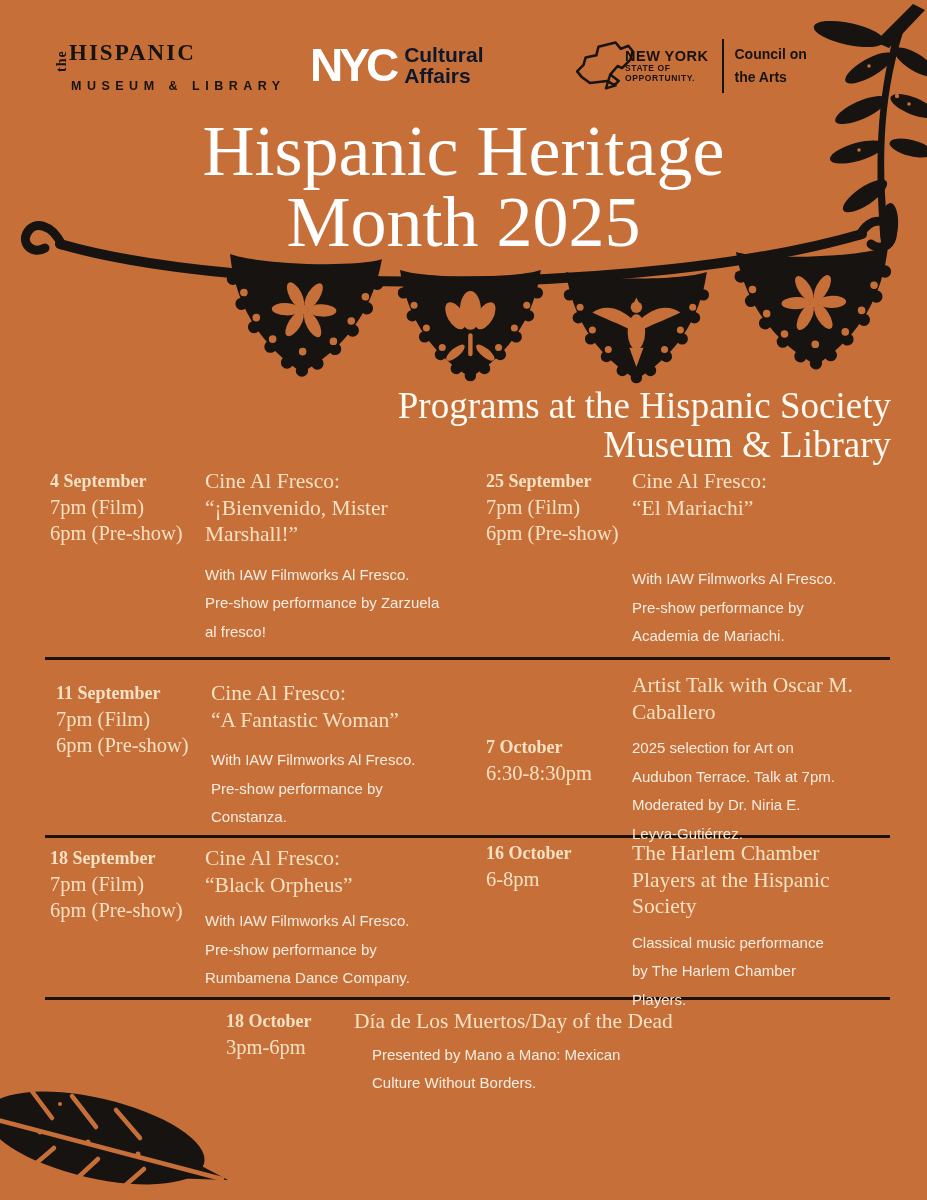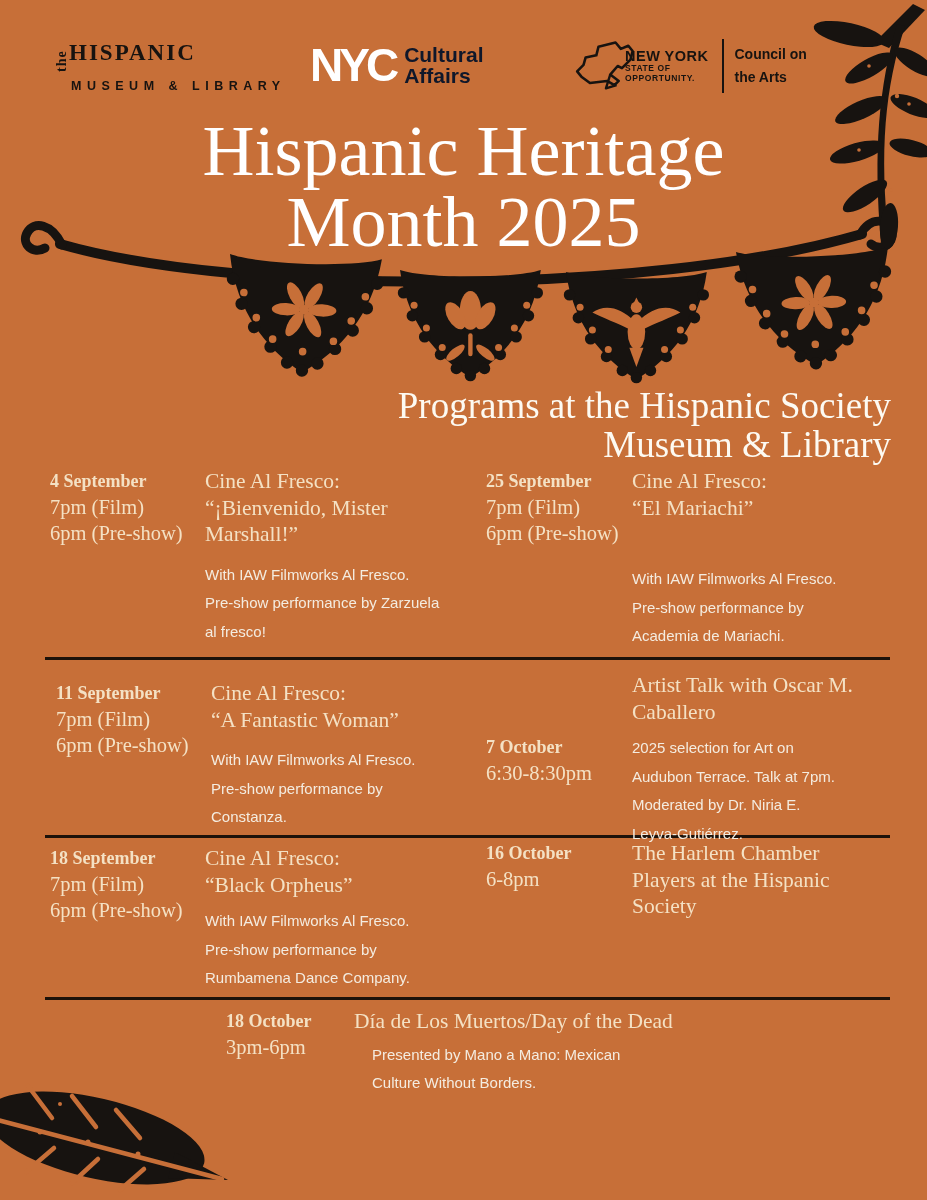--- a/index.html
+++ b/index.html
@@ -357,20 +357,23 @@
 
   <div class="event e6">
     <div class="ev-date-col">
       <div class="ev-date">16 October</div>
       <div class="ev-time">6-8pm</div>
     </div>
     <div class="ev-body">
       <div class="ev-title">The Harlem Chamber
 Players at the Hispanic
 Society</div>
+      <div class="ev-desc">Classical music performance
+by The Harlem Chamber
+Players.</div>
     </div>
   </div>
 
   <div class="event e7">
     <div class="ev-date-col">
       <div class="ev-date">18 October</div>
       <div class="ev-time">3pm-6pm</div>
     </div>
     <div class="ev-body">
       <div class="ev-title">Día de Los Muertos/Day of the Dead</div>

